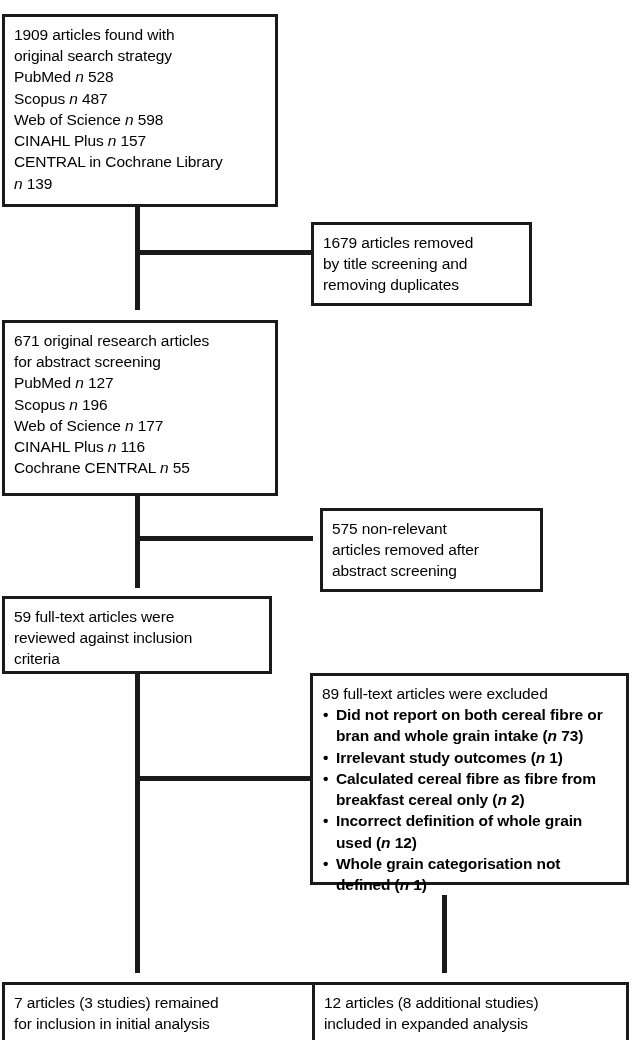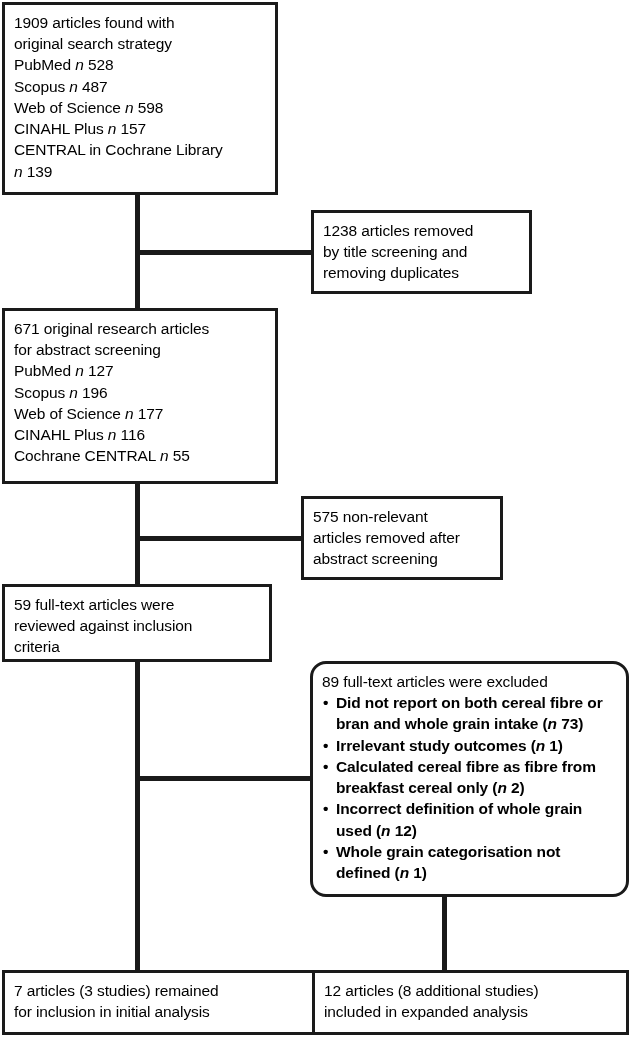--- a/index.html
+++ b/index.html
@@ -15,20 +15,21 @@
     font-family: "Liberation Sans", sans-serif;
     color: #000000;
     overflow: hidden;
   }
   .box {
     position: absolute;
     box-sizing: border-box;
     border: 3px solid #1a1a1a;
     background: #ffffff;
     z-index: 2;
+    margin-top: 12px;
   }
   .box-text {
     font-size: 15.5px;
     line-height: 1.37;
     letter-spacing: -0.1px;
     white-space: pre-wrap;
   }
   .lines {
     position: absolute;
     left: 0;
@@ -95,48 +96,48 @@
 original search strategy
 PubMed <i>n</i> 528
 Scopus <i>n</i> 487
 Web of Science <i>n</i> 598
 CINAHL Plus <i>n</i> 157
 CENTRAL in Cochrane Library
 <i>n</i> 139</div>
   </div>
 
   <div class="box pad" style="left:311px; top:210px; width:221px; height:84px;">
-    <div class="box-text">1238 articles removed
+    <div class="box-text">1679 articles removed
 by title screening and
 removing duplicates</div>
   </div>
 
   <div class="box pad" style="left:2px; top:308px; width:276px; height:176px;">
     <div class="box-text">671 original research articles
 for abstract screening
 PubMed <i>n</i> 127
 Scopus <i>n</i> 196
 Web of Science <i>n</i> 177
 CINAHL Plus <i>n</i> 116
 Cochrane CENTRAL <i>n</i> 55</div>
   </div>
 
-  <div class="box pad" style="left:301px; top:496px; width:202px; height:84px;">
+  <div class="box pad" style="left:320px; top:496px; width:223px; height:84px;">
     <div class="box-text">575 non-relevant
 articles removed after
 abstract screening</div>
   </div>
 
   <div class="box pad" style="left:2px; top:584px; width:270px; height:78px;">
     <div class="box-text">59 full-text articles were
 reviewed against inclusion
 criteria</div>
   </div>
 
-  <div class="box pad" style="left:310px; top:661px; width:319px; height:236px;border-radius:16px;">
+  <div class="box pad" style="left:310px; top:661px; width:319px; height:212px;">
     <div class="hdr">89 full-text articles were excluded</div>
     <ul class="bullets">
       <li>Did not report on both cereal fibre or bran and whole grain intake (<i>n</i> 73)</li>
       <li>Irrelevant study outcomes (<i>n</i> 1)</li>
       <li>Calculated cereal fibre as fibre from breakfast cereal only (<i>n</i> 2)</li>
       <li>Incorrect definition of whole grain used (<i>n</i> 12)</li>
       <li>Whole grain categorisation not defined (<i>n</i> 1)</li>
     </ul>
   </div>
 

